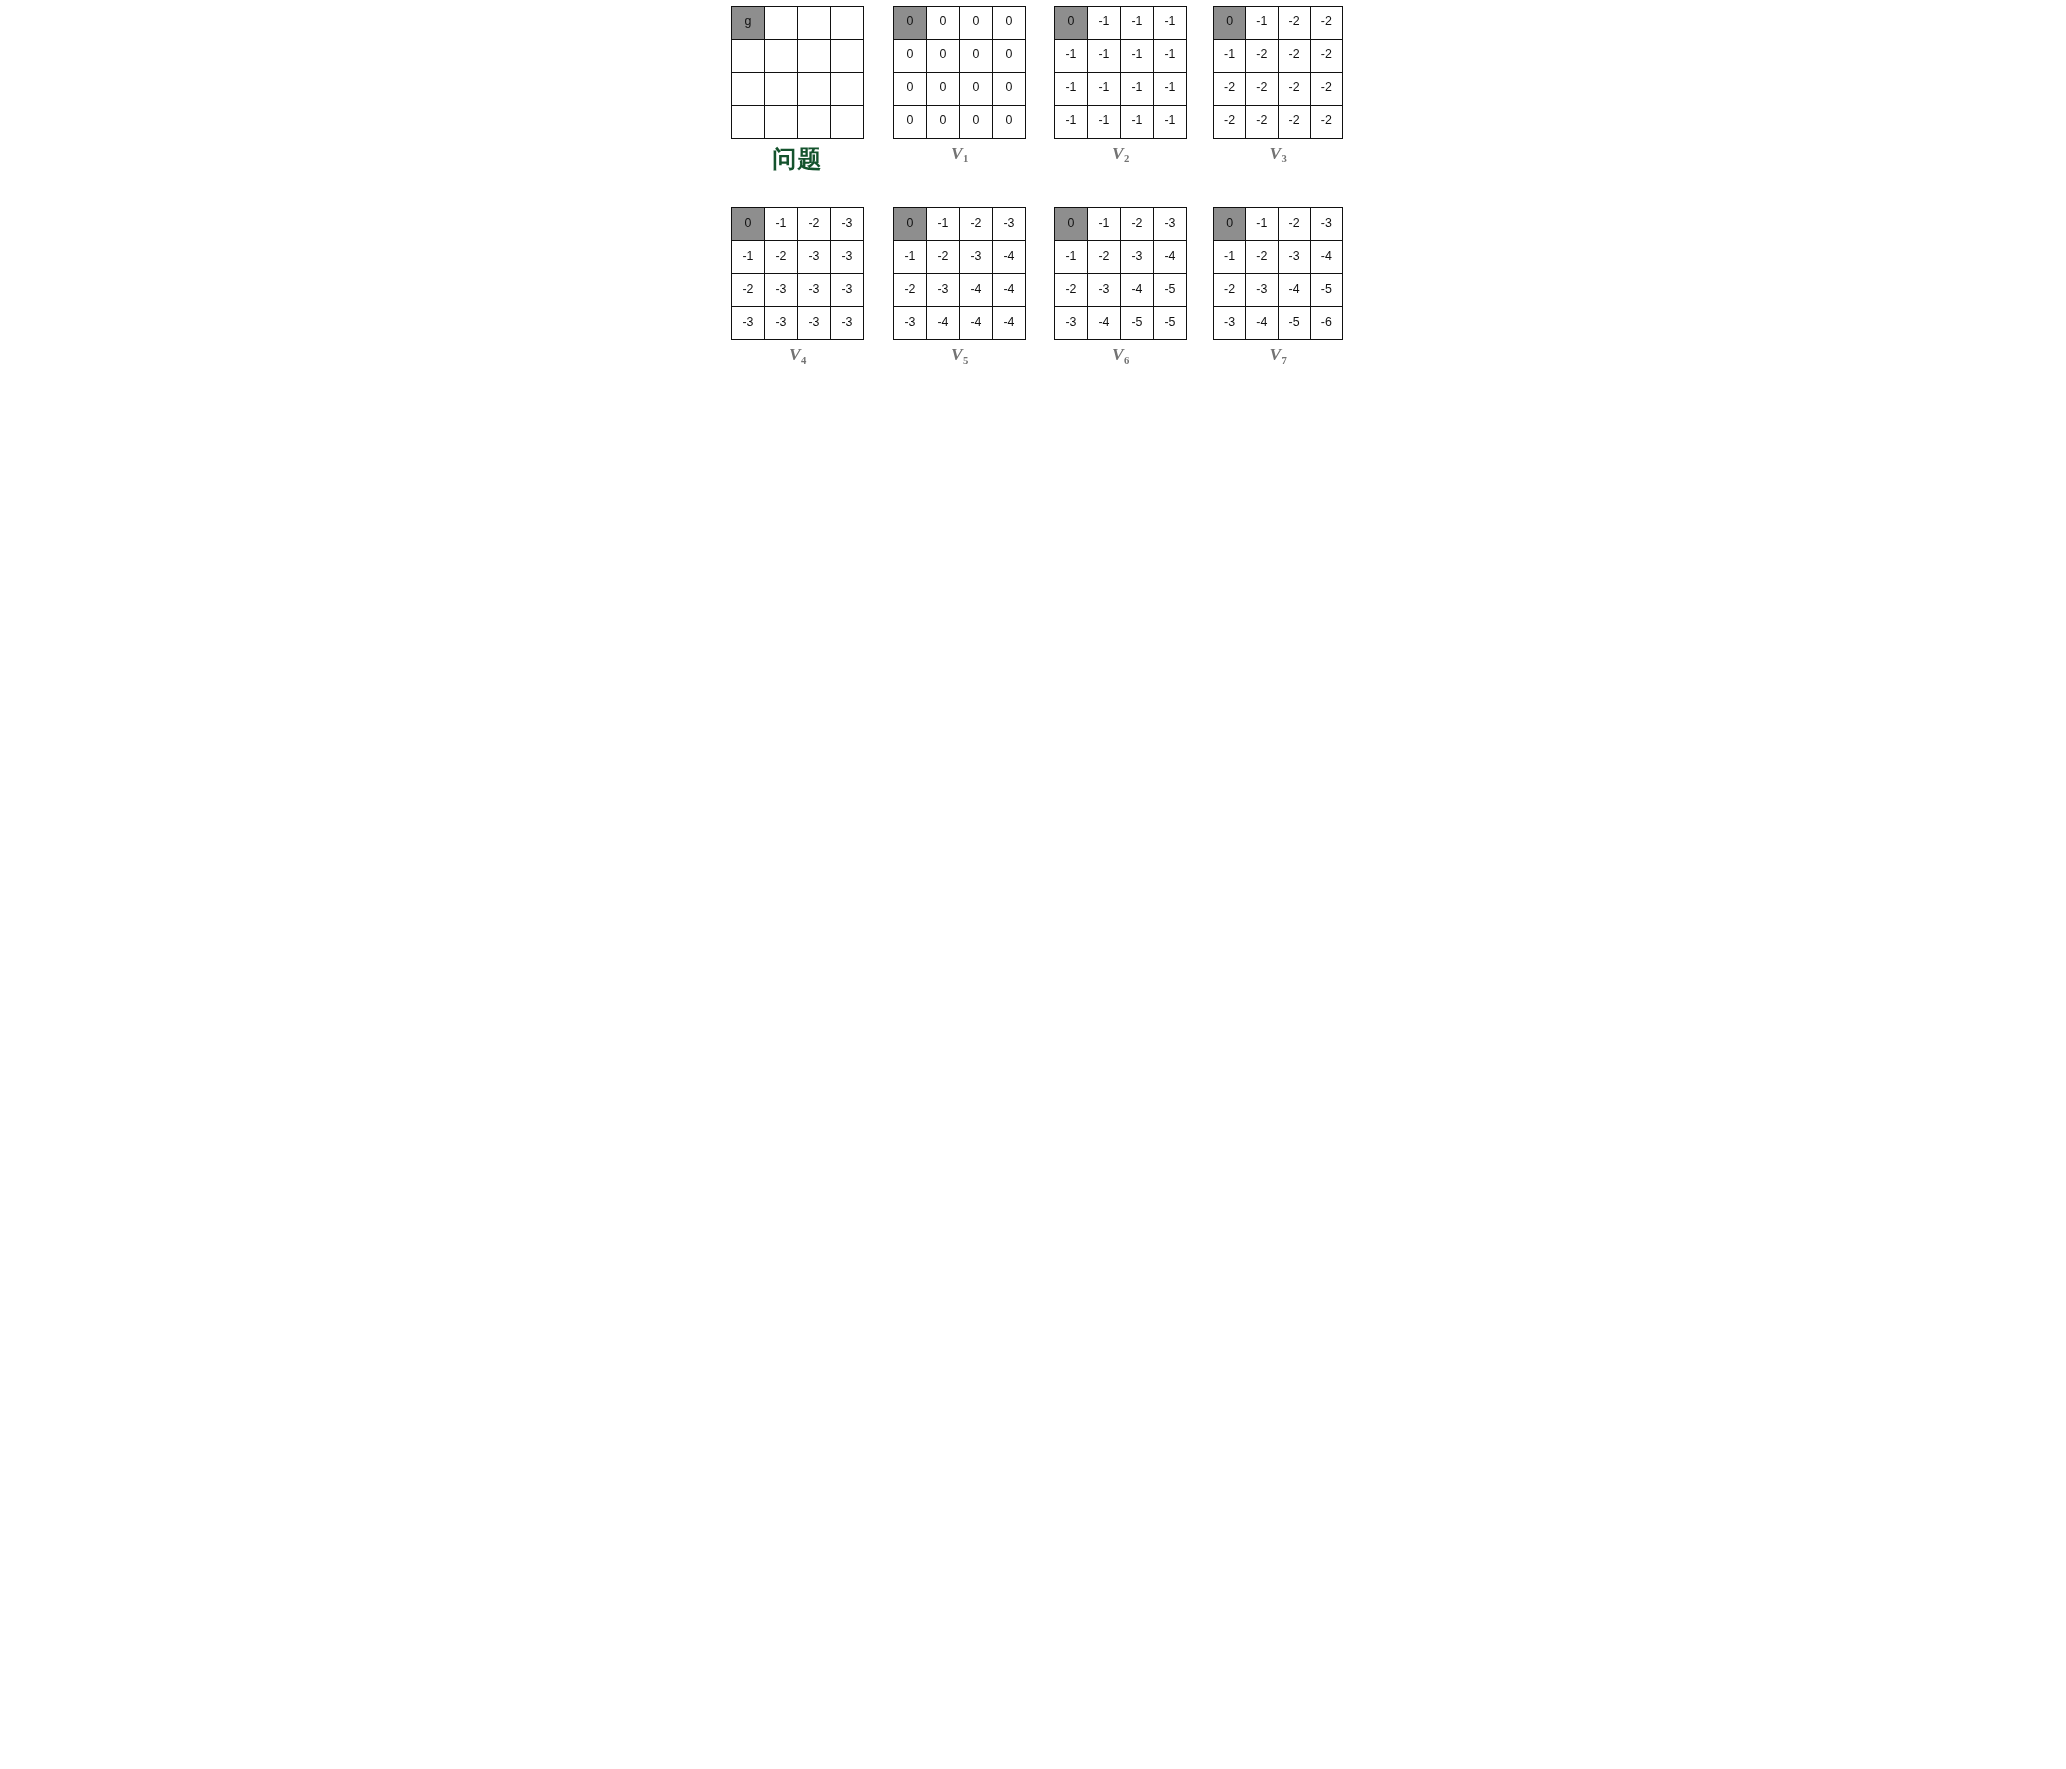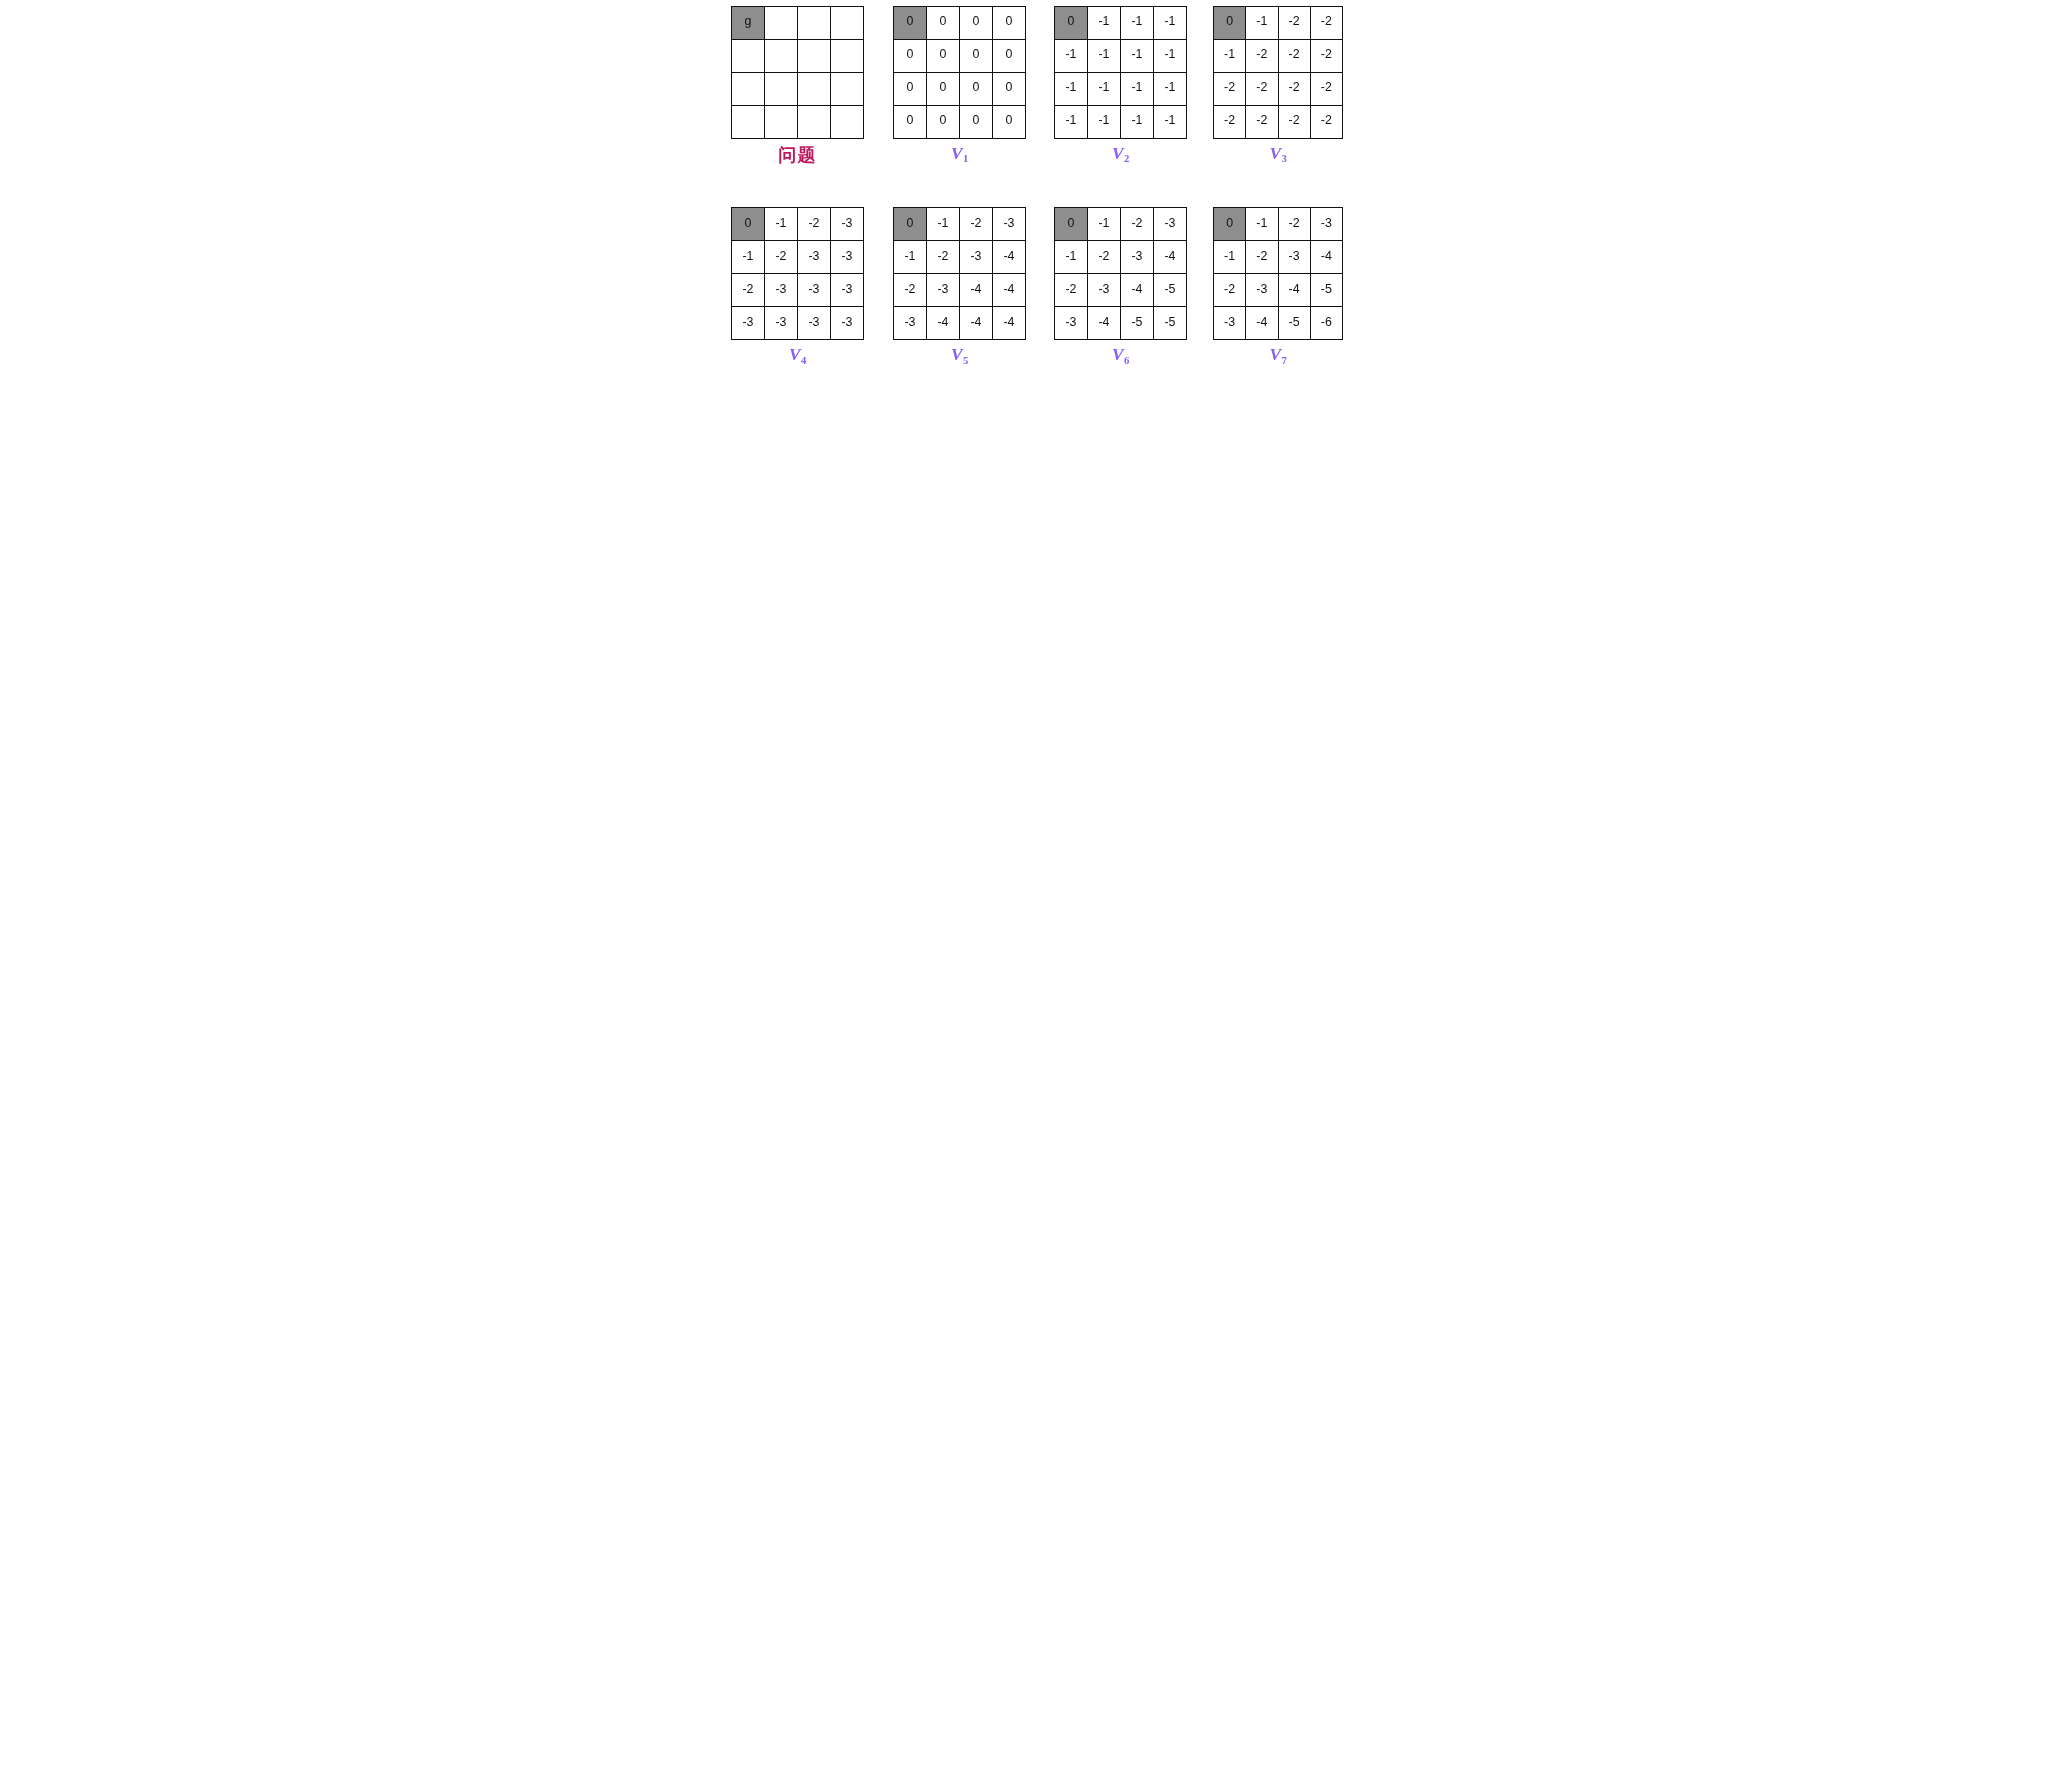--- a/index.html
+++ b/index.html
@@ -37,37 +37,37 @@
     margin-top: 4.1px;
     width: 100%;
     text-align: center;
     white-space: nowrap;
   }
   .v-label {
     font-family: "Liberation Serif", serif;
     font-style: italic;
     font-weight: 700;
     font-size: 17.4px;
-    color: #8b5cf6;
+    color: #737373;
   }
   .v-sub {
     font-family: "Liberation Serif", serif;
     font-style: normal;
     font-weight: 700;
     font-size: 10.7px;
     position: relative;
     top: 0.32em;
     left: 0.4px;
   }
   .cjk-label {
     font-family: "Liberation Serif", "DejaVu Serif", serif;
     font-weight: 900;
-    font-size: 18px;
+    font-size: 24px;
     letter-spacing: 1.2px;
-    color: #be185d;
+    color: #14532d;
   }
 </style>
 </head>
 <body>
 
 <div class="stage">
 
   <figure class="panel" style="left:7.9px; top:5.8px;">
     <table class="grid">
       <tbody>

